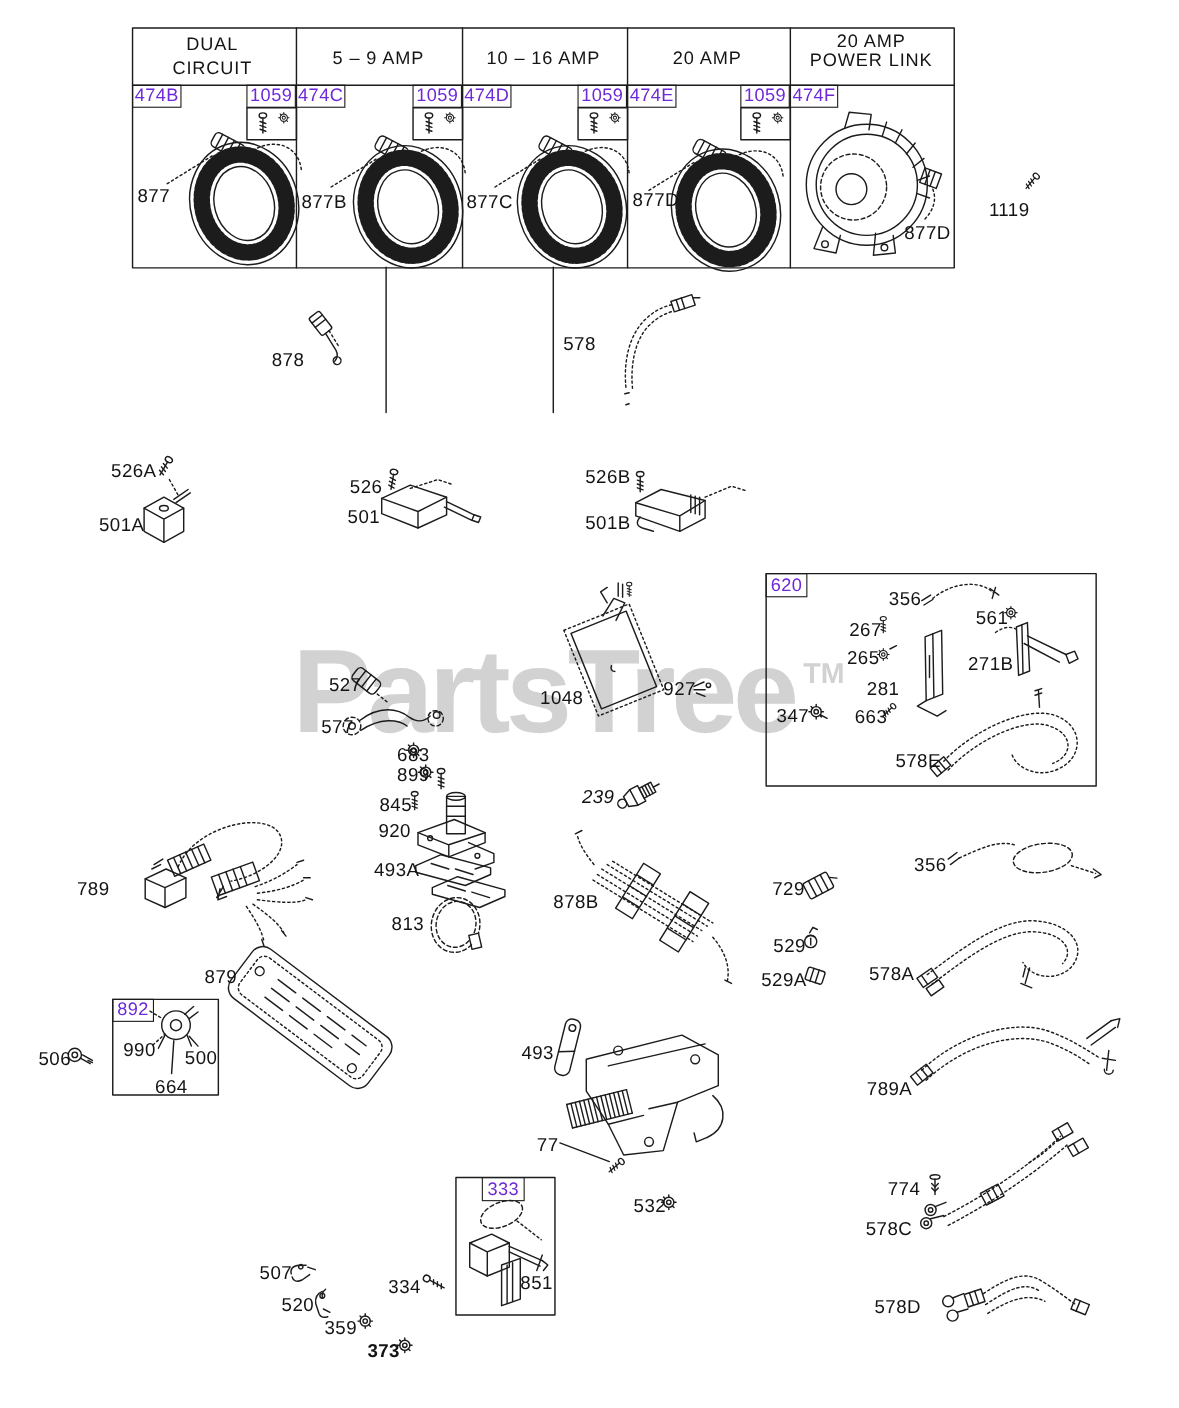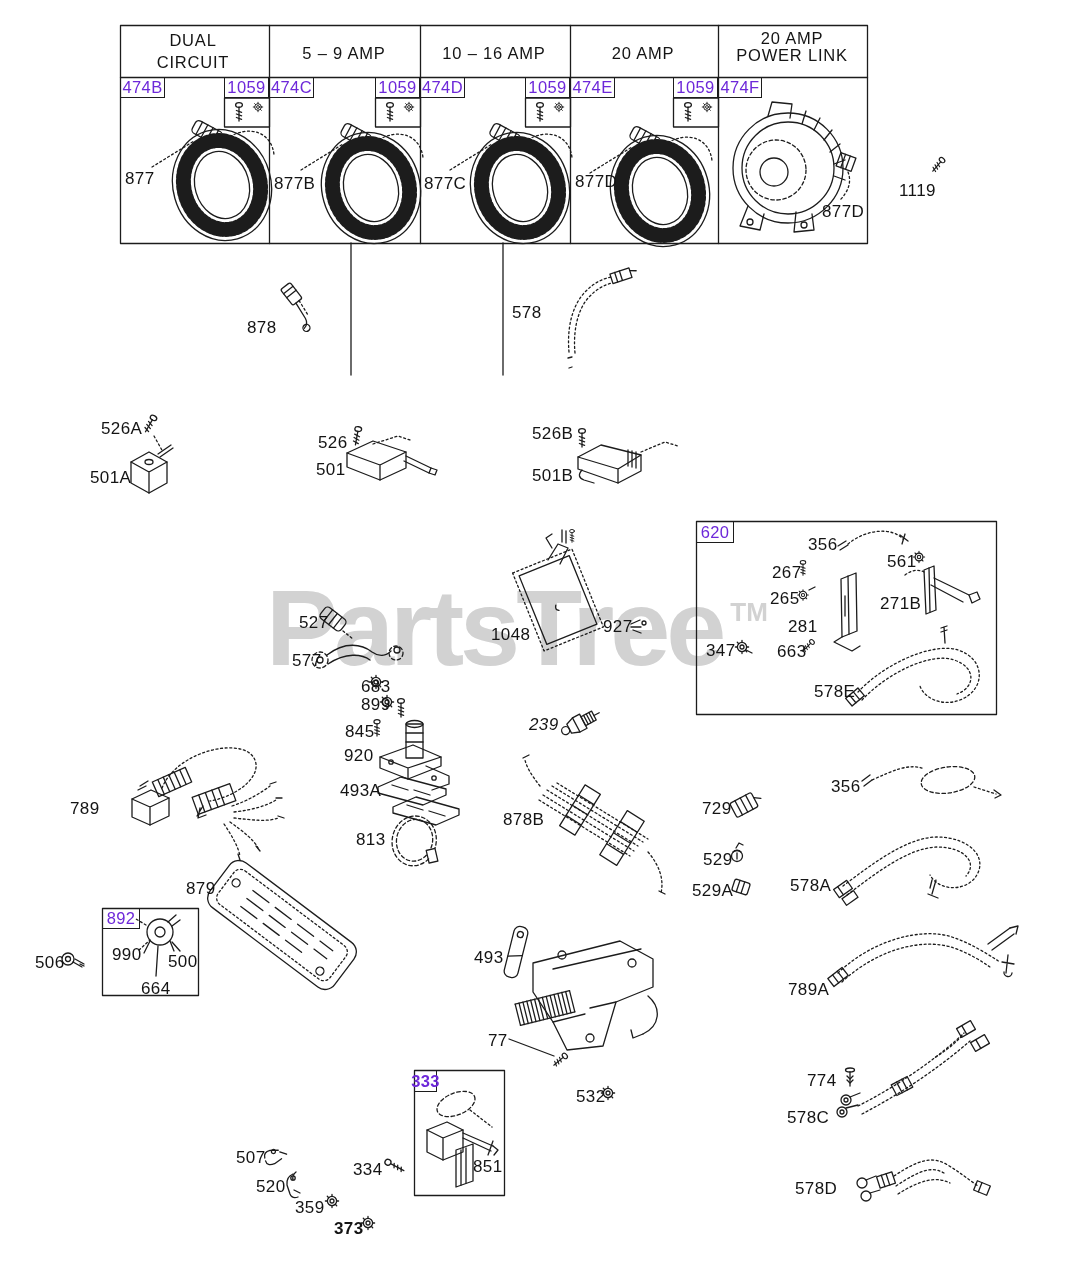--- a/index.html
+++ b/index.html
@@ -580,21 +580,21 @@
     <div class="blabel" style="left: 224px; top: 77px; width: 45px; height: 21px;">1059</div>
     <div class="blabel" style="left: 269px; top: 77px; width: 45px; height: 21px;">474C</div>
     <div class="blabel" style="left: 375px; top: 77px; width: 45px; height: 21px;">1059</div>
     <div class="blabel" style="left: 420px; top: 77px; width: 45px; height: 21px;">474D</div>
     <div class="blabel" style="left: 525px; top: 77px; width: 45px; height: 21px;">1059</div>
     <div class="blabel" style="left: 570px; top: 77px; width: 45px; height: 21px;">474E</div>
     <div class="blabel" style="left: 673px; top: 77px; width: 45px; height: 21px;">1059</div>
     <div class="blabel" style="left: 718px; top: 77px; width: 44px; height: 21px;">474F</div>
     <div class="blabel" style="left: 696px; top: 521px; width: 38px; height: 22px;">620</div>
     <div class="blabel" style="left: 102px; top: 908px; width: 38px; height: 21px;">892</div>
-    <div class="blabel" style="left: 414px; top: 1070px; width: 23px; height: 22px; font-weight: bold;">333</div>
+    <div class="blabel" style="left: 438px; top: 1070px; width: 39px; height: 22px;">333</div>
     <div class="ptitle" style="left: 193px; top: 31px; text-align: center;">DUAL</div>
     <div class="ptitle" style="left: 193px; top: 53px;">CIRCUIT</div>
     <div class="ptitle" style="left: 344px; top: 44px;">5 – 9 AMP</div>
     <div class="ptitle" style="left: 494px; top: 44px;">10 – 16 AMP</div>
     <div class="ptitle" style="left: 643px; top: 44px;">20 AMP</div>
     <div class="ptitle" style="left: 792px; top: 29px;">20 AMP</div>
     <div class="ptitle" style="left: 792px; top: 46px;">POWER LINK</div>
   </div>
 
 </body></html>

